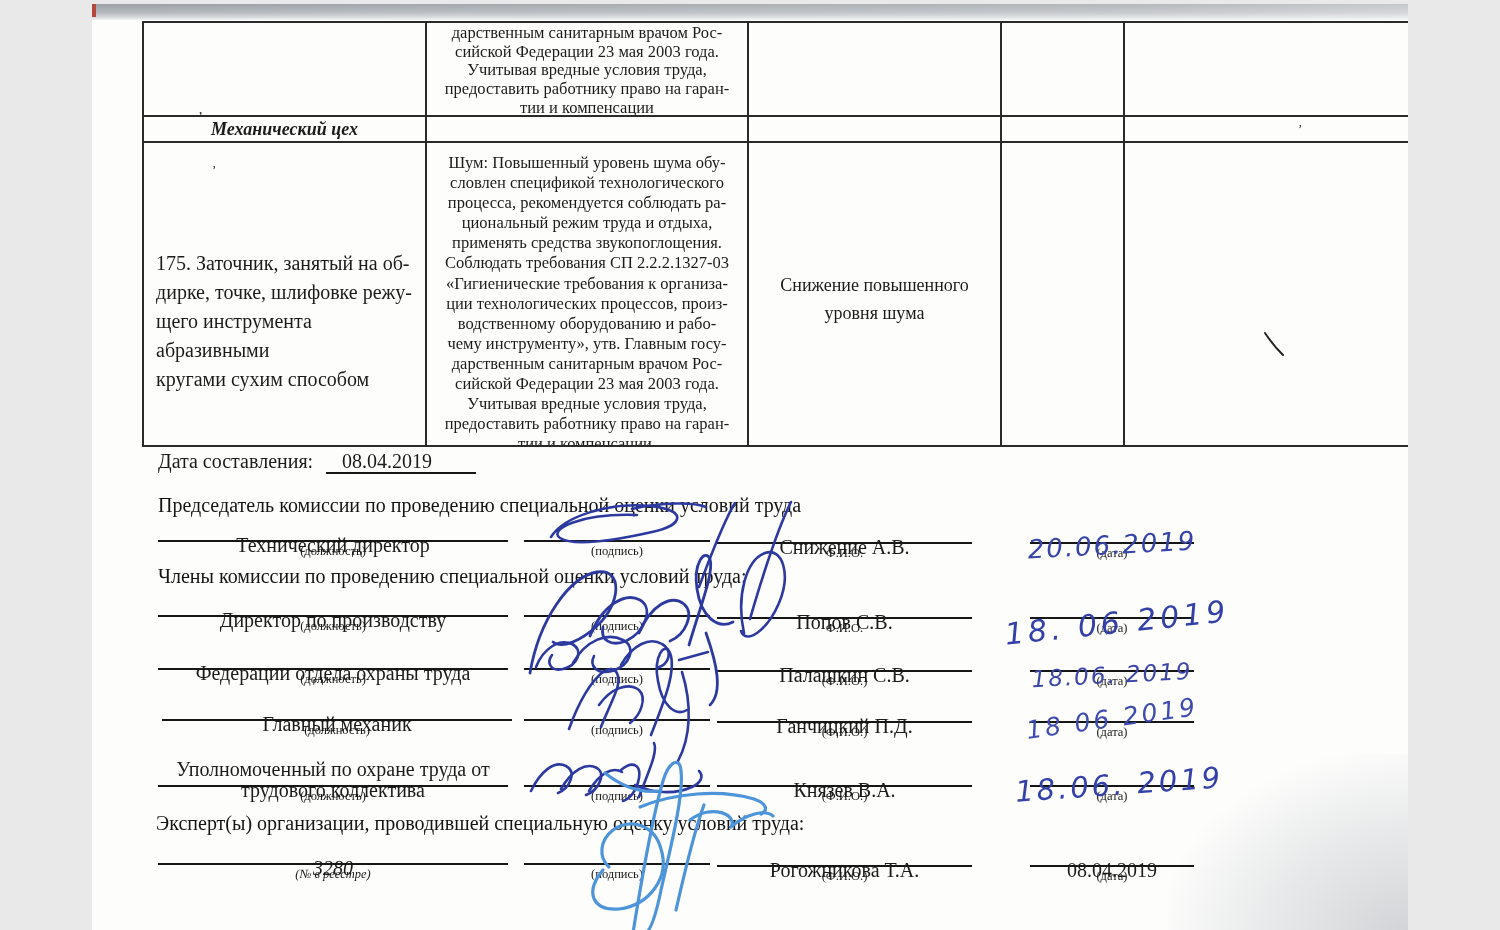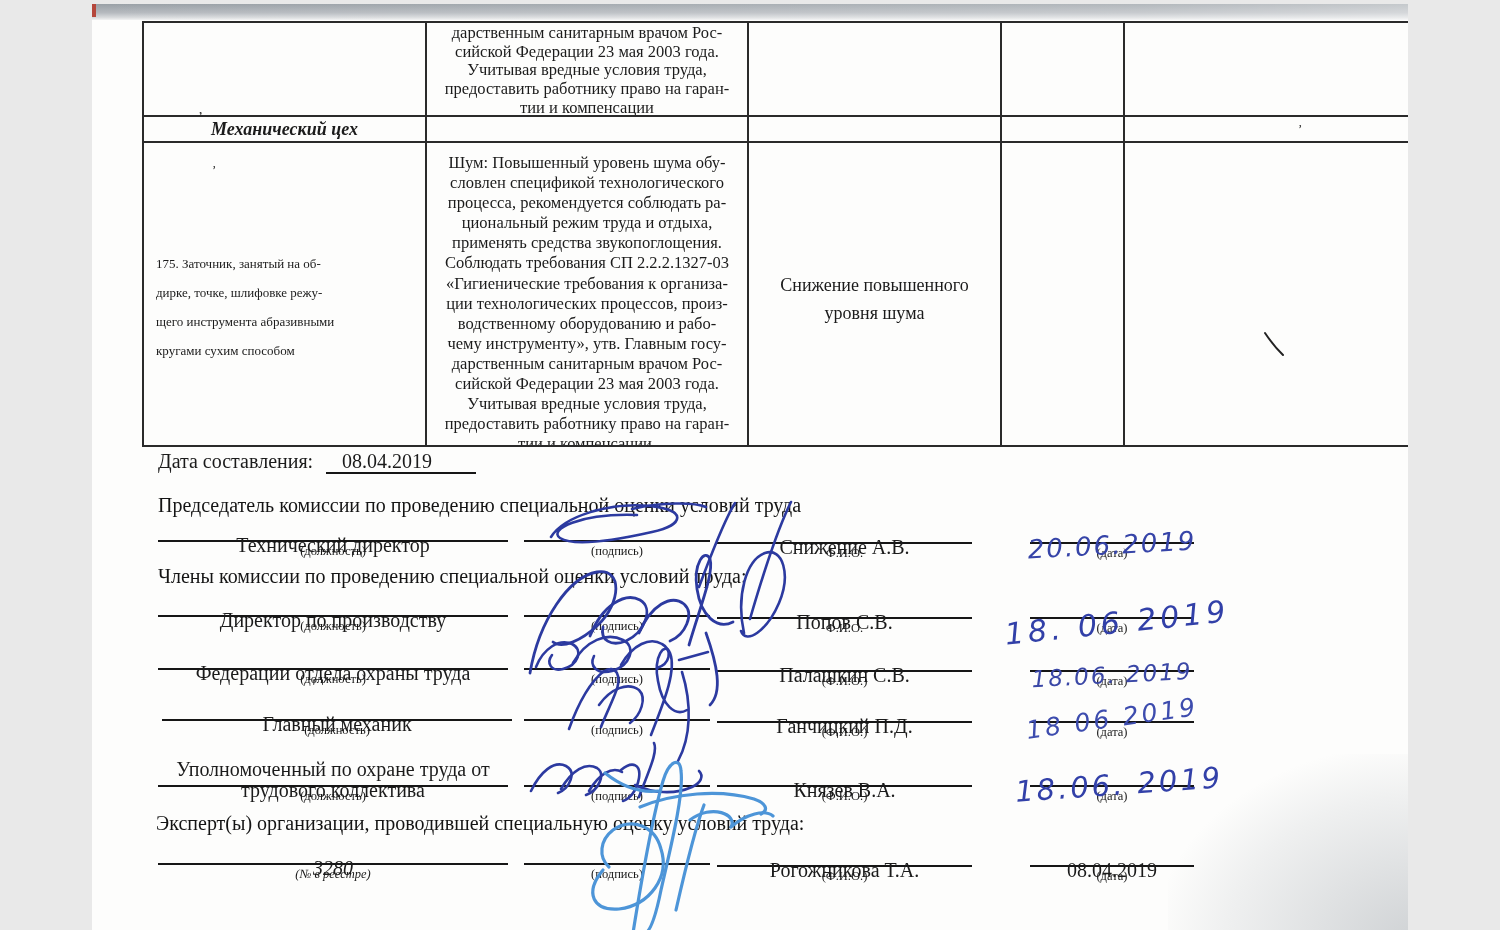--- a/index.html
+++ b/index.html
@@ -23,21 +23,21 @@
   .tbl{position:absolute;left:50px;top:17px;width:1395px;height:426px;
     border:2px solid #2a2a2a; display:grid;
     grid-template-columns:283px 322px 253px 123px 294px 1fr;
     grid-template-rows:94px 26px 1fr; box-sizing:border-box;}
   .td{border-right:2px solid #2a2a2a;border-bottom:2px solid #2a2a2a;box-sizing:border-box;overflow:hidden;}
   .td.lc{border-right:none}
   .td.lr{border-bottom:none}
   .ml{white-space:pre-line;}
   .cell-cont{font-size:16.5px;line-height:18.7px;text-align:center;padding-top:1px;}
   .cell-section{font-size:18px;font-weight:bold;font-style:italic;text-align:center;padding-top:2px;line-height:21px;}
-  .cell-workplace{font-size:13px;line-height:29px;text-align:left;padding:106px 8px 0 12px;}
+  .cell-workplace{font-size:20px;line-height:29px;text-align:left;padding:106px 8px 0 12px;}
   .cell-rec{font-size:16.5px;line-height:20.1px;text-align:center;padding-top:10px;}
   .cell-measure{font-size:18px;line-height:28px;text-align:center;padding-top:128px;}
 
   
   .h1{position:absolute;font-size:20px;color:#141414;white-space:nowrap;}
   .dateline-label{position:absolute;left:66px;top:446px;font-size:20px;}
   .dateline-value{position:absolute;left:250px;top:446px;font-size:20px;}
   .dateline-rule{position:absolute;left:234px;top:468px;width:150px;border-top:2px solid #161616;}
 
   .scell{position:absolute;}

